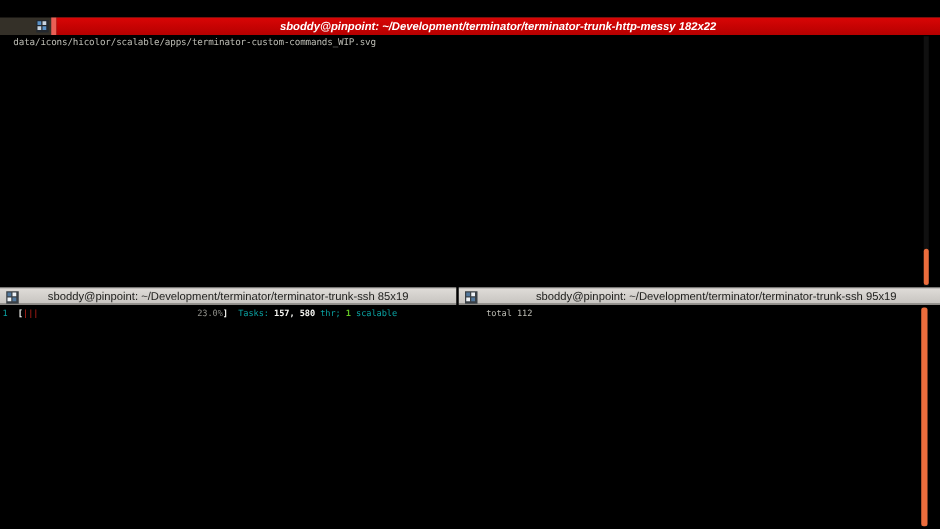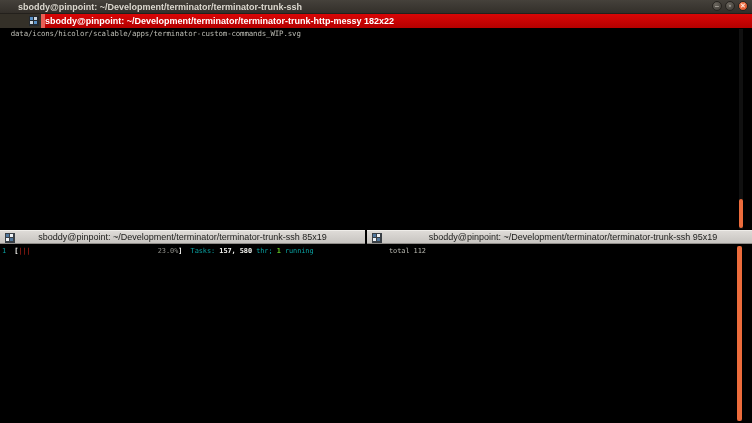--- a/index.html
+++ b/index.html
@@ -12,22 +12,22 @@
   .wtitle{color:#dcd8cf;font-size:9px;font-weight:bold;padding-left:18px;white-space:nowrap;}
   .wbtns{position:absolute;right:4px;top:1px;display:flex;gap:3px;}
   .wbtn{width:10px;height:10px;border-radius:50%;display:flex;align-items:center;justify-content:center;
     font-size:7px;line-height:10px;color:#d8d4cc;background:radial-gradient(circle at 35% 30%,#6b665e,#3c3833);
     border:1px solid #26231f;box-sizing:border-box;}
   .wbtn.close{background:radial-gradient(circle at 35% 30%,#f5845a,#d9491f);color:#fff;}
   
   .redbar{position:absolute;left:0;top:14px;width:752px;height:14px;background:#343028;display:flex;align-items:center;}
   .redbar .redfill{position:absolute;left:45px;right:0;top:0;height:14px;
      background:linear-gradient(#d90606,#b50000);}
-  .redbar .ptitle{position:absolute;left:45px;right:0;color:#fff;
-     font-size:9px;font-weight:bold;white-space:nowrap;z-index:2;}
+  .redbar .ptitle{position:absolute;left:45px;right:0;text-align:center;color:#fff;
+     font-size:9px;font-weight:bold;white-space:nowrap;z-index:2;font-style:italic;}
   .group-icon{position:absolute;width:10px;height:10px;z-index:3;
      background:linear-gradient(#5a92c8 0 0) 1px 1px/3px 3px no-repeat,
                 linear-gradient(#c9d5e1 0 0) 5px 1px/3px 3px no-repeat,
                 linear-gradient(#c9d5e1 0 0) 1px 5px/3px 3px no-repeat,
                 linear-gradient(#5a92c8 0 0) 5px 5px/3px 3px no-repeat,#23282e;}
   .redbar .group-icon{left:29px;top:2px;}
   .focus-strip{position:absolute;left:41px;top:0;width:4px;height:14px;background:#ea5f55;z-index:3;}
   .btbar{position:absolute;top:230px;height:14px;background:linear-gradient(#dedbd7,#c7c4c0);
      border-top:1px solid #efede9;border-bottom:1px solid #8f8c88;box-sizing:border-box;
      display:flex;align-items:center;justify-content:center;}
@@ -62,28 +62,20 @@
   .sbar-top{left:739px;top:29px;width:4px;height:200px;}
   .sbar-top .thumb{position:absolute;left:0;bottom:1px;width:4px;height:29px;background:#ec6c3c;border-radius:2px;}
   .sbar-br{left:737px;top:246px;width:5px;height:175px;}
   .sbar-br .thumb{position:absolute;left:0;top:0;width:5px;height:175px;background:#ec6c3c;border-radius:2px;}
 </style>
 </head>
 <body>
 
 <div class="screen">
 
-  <div class="wtitlebar">
-    <span class="wtitle">sboddy@pinpoint: ~/Development/terminator/terminator-trunk-ssh</span>
-    <div class="wbtns">
-      <div class="wbtn">–</div>
-      <div class="wbtn">▫</div>
-      <div class="wbtn close">✕</div>
-    </div>
-  </div>
 
   <div class="redbar">
     <div class="redfill"></div>
     <span class="group-icon"></span>
     <span class="focus-strip"></span>
     <span class="ptitle">sboddy@pinpoint: ~/Development/terminator/terminator-trunk-http-messy 182x22</span>
   </div>
 
   <div class="term term-top" id="term-top">
       <div class="tline"><span>  data/icons/hicolor/scalable/apps/terminator-custom-commands_WIP.svg</span></div>
@@ -95,21 +87,21 @@
   <div class="btbar btbar-left">
     <span class="group-icon"></span>
     <span class="ptitle">sboddy@pinpoint: ~/Development/terminator/terminator-trunk-ssh 85x19</span>
   </div>
   <div class="btbar btbar-right">
     <span class="group-icon"></span>
     <span class="ptitle">sboddy@pinpoint: ~/Development/terminator/terminator-trunk-ssh 95x19</span>
   </div>
 
   <div class="term term-bl" id="term-bl">
-      <div class="tline"><span class="sg-c">1  </span><span class="sg-w">[</span><span class="sg-r">|||</span><span>                               </span><span class="sg-d">23.0%</span><span class="sg-w">]</span><span>  </span><span class="sg-c">Tasks: </span><span class="sg-w">157, 580</span><span class="sg-c"> thr; </span><span class="sg-G">1</span><span class="sg-c"> running</span></div>
+      <div class="tline"><span class="sg-c">1  </span><span class="sg-w">[</span><span class="sg-r">|||</span><span>                               </span><span class="sg-d">23.0%</span><span class="sg-w">]</span><span>  </span><span class="sg-c">Tasks: </span><span class="sg-w">157, 580</span><span class="sg-c"> thr; </span><span class="sg-G">1</span><span class="sg-c"> scalable</span></div>
     </div>
   <div class="term term-br" id="term-br">
       <div class="tline"><span>total 112</span></div>
     </div>
   <div class="sbar sbar-br">
     <div class="thumb"></div>
   </div>
 
 </div>
 

